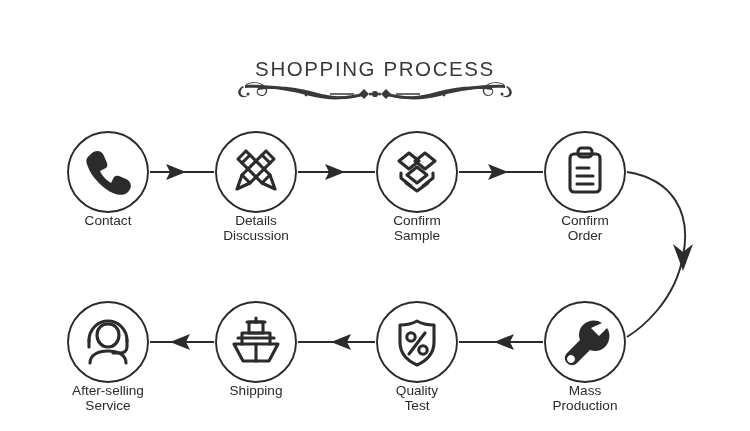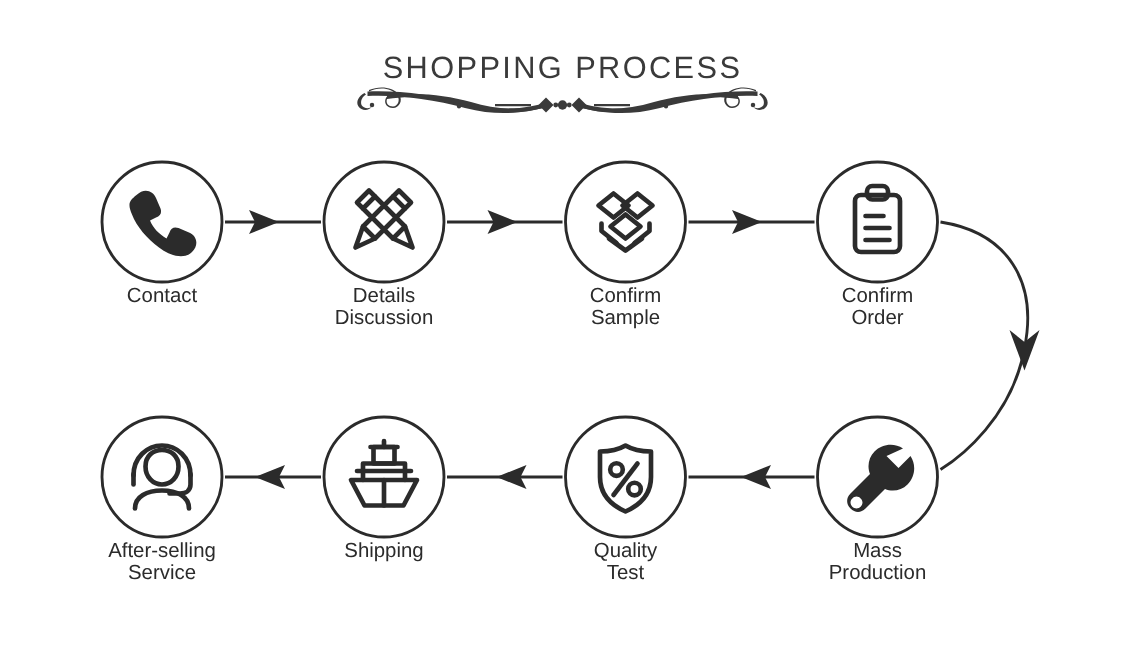--- a/index.html
+++ b/index.html
@@ -13,20 +13,21 @@
     position: relative;
     overflow: hidden;
     font-family: "Liberation Sans", sans-serif;
     color: #2b2b2b;
   }
   #diagram-root {
     position: absolute;
     inset: 0;
     width: 750px;
     height: 408px;
+    margin-top: 24px;
   }
   #flow-svg {
     position: absolute;
     top: 0;
     left: 0;
     width: 750px;
     height: 431px;
     display: block;
   }
   .title-text {

